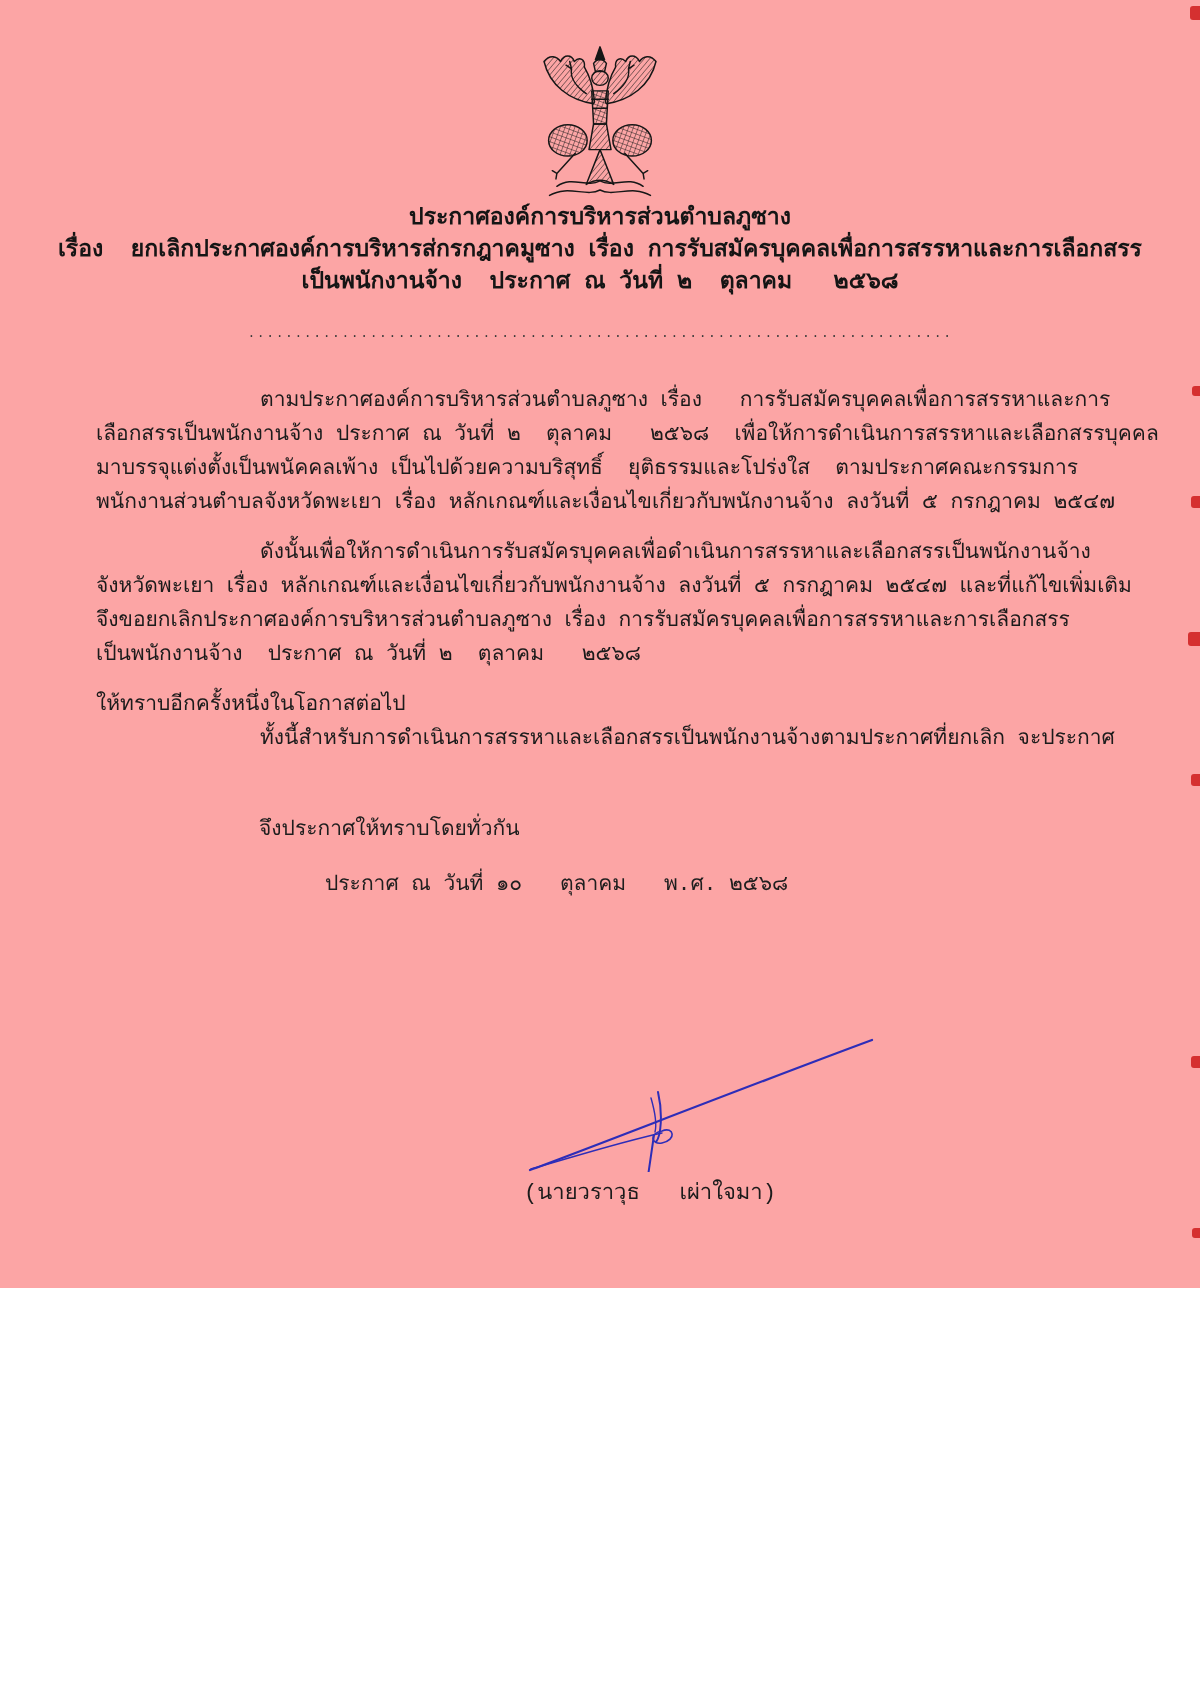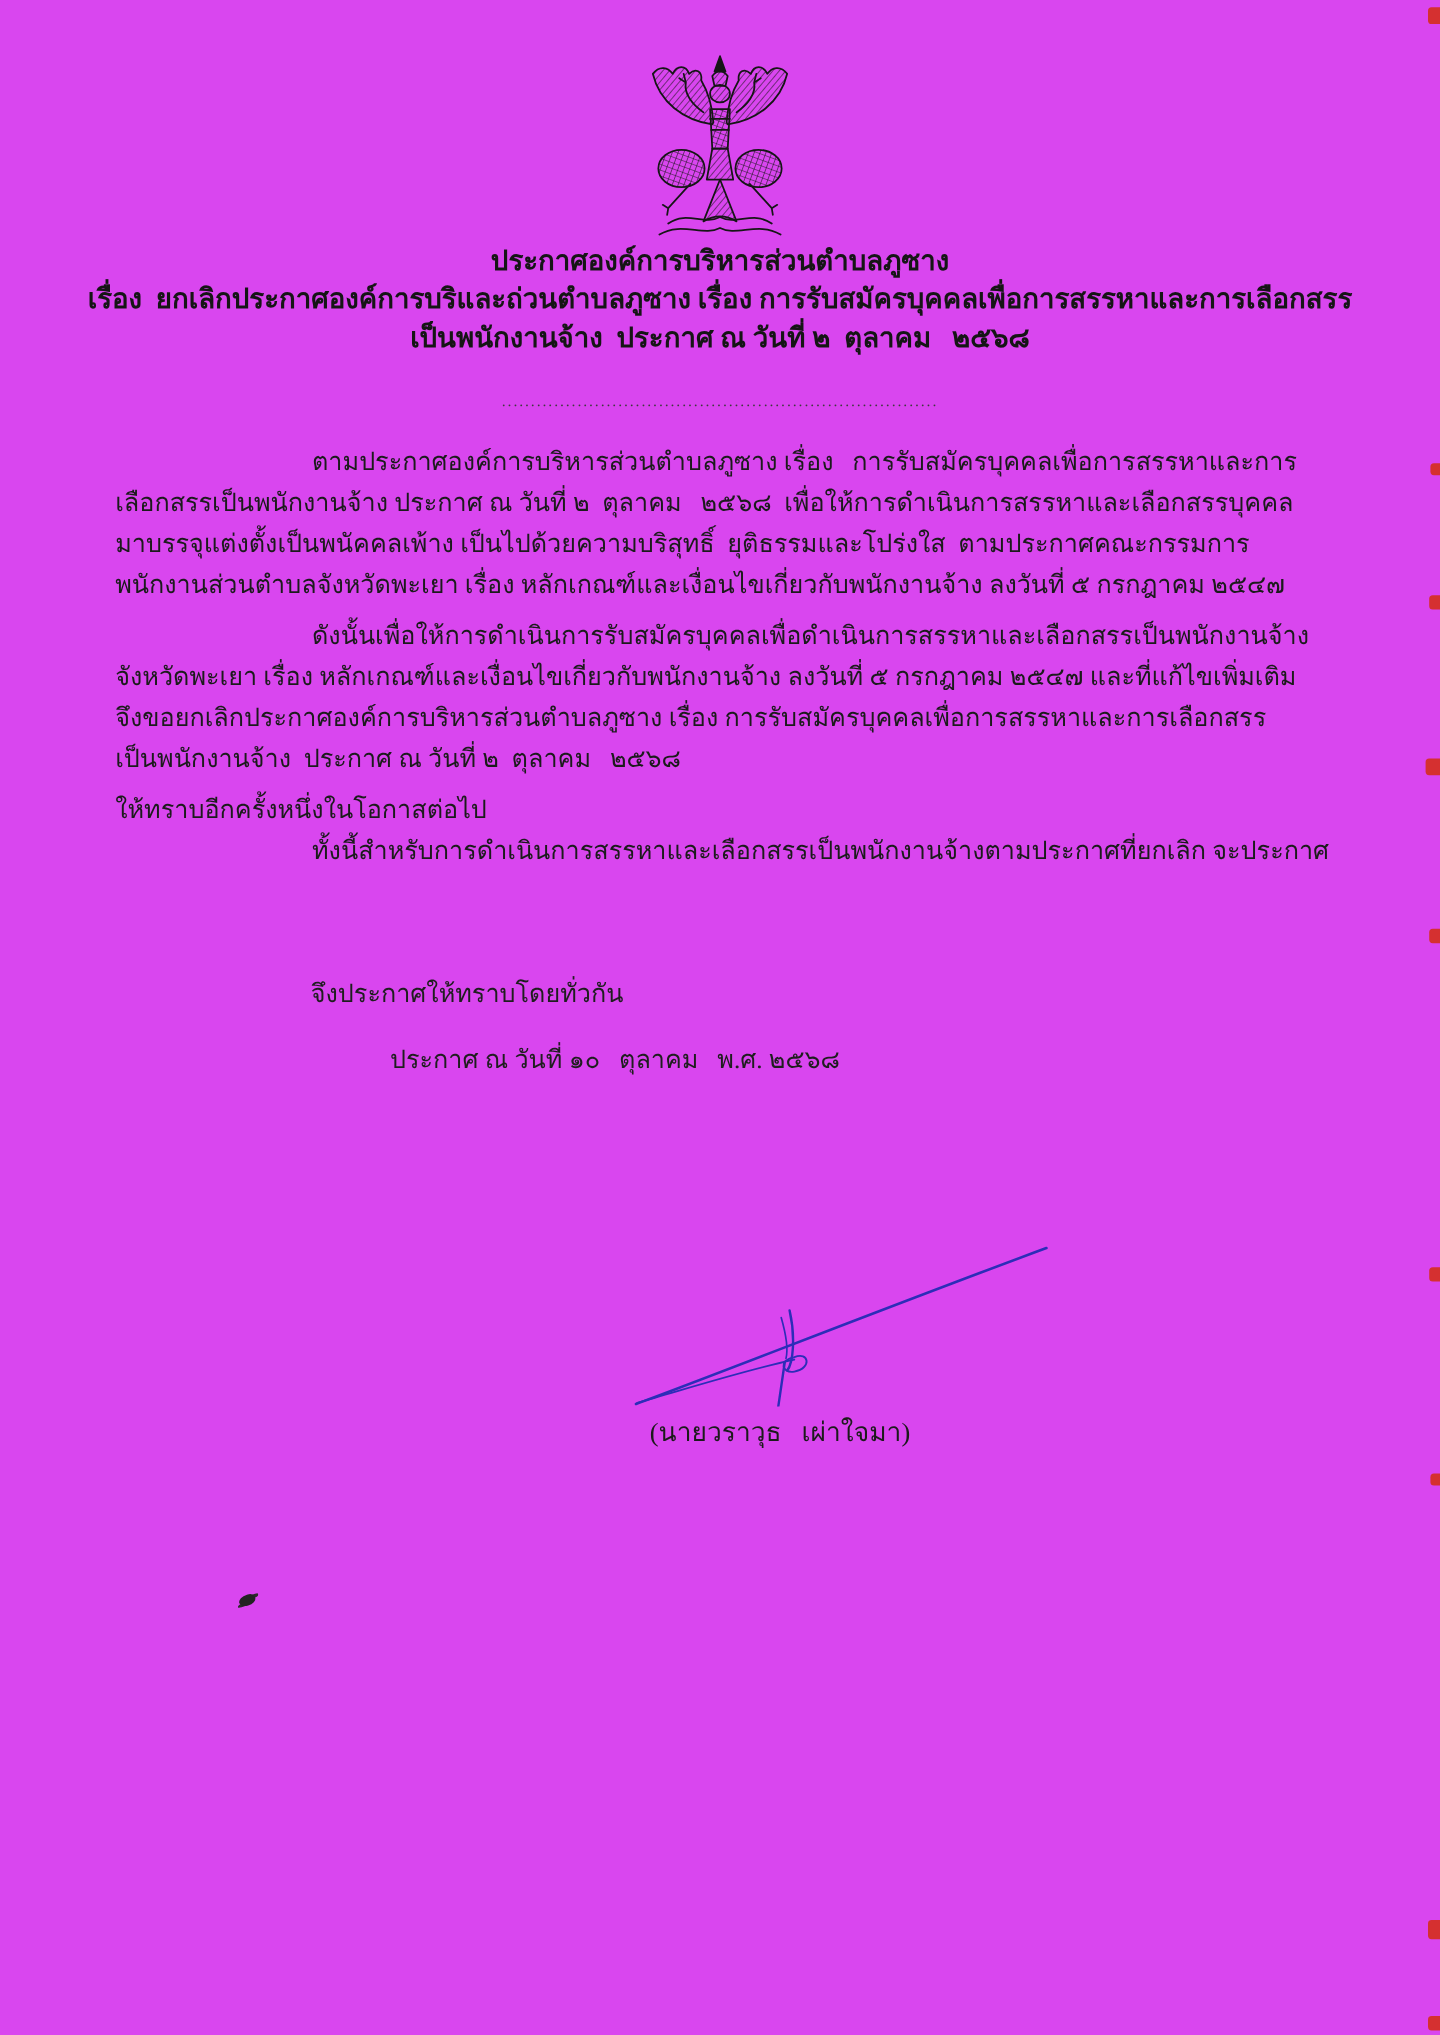--- a/index.html
+++ b/index.html
@@ -1,29 +1,29 @@
 <!DOCTYPE html>
 <html><head>
 <meta charset="utf-8">
 <style>
   html,body { margin:0; padding:0; background:#ffffff; }
   .page {
-    position:relative; width:1200px; height:1696px; background:#d946ef;
-    overflow:hidden; font-family:Liberation Serif, serif; color:#1e1e1e;
+    position:relative; width:1200px; height:1288px; background:#fca5a5;
+    overflow:hidden; font-family:Liberation Mono, monospace; color:#1e1e1e;
   }
   .emblem { position:absolute; top:42px; left:0; right:0; display:flex; justify-content:center; }
   .titles { position:absolute; top:202px; left:0; width:100%; text-align:center;
             font-weight:bold; font-size:23px; line-height:32px; color:#151515; }
   .titles div { white-space:pre; }
   .dots { position:absolute; top:326px; left:0; right:0; text-align:center;
           font-size:13px; letter-spacing:1.6px; color:#3a3a3a; white-space:pre;
           overflow:hidden; }
   .bodytext { position:absolute; top:368px; left:96px; width:1016px;
               font-size:21px; line-height:34px; color:#1b1b1b; }
-  .par { margin:0 0 9px 0; }
+  .par { margin:16px 0 9px 0; }
   .line { white-space:pre; }
   .indent { padding-left:164px; }
   .closing { position:absolute; top:811px; left:259px; font-size:21px; white-space:pre;text-align:center; }
   .dateline { position:absolute; top:866px; left:325px; font-size:21px; white-space:pre; }
   .sign-block { position:absolute; left:415px; top:1032px; width:470px; text-align:center; }
   .sign-name { font-size:22px; line-height:34px; white-space:pre; color:#1b1b1b;text-align:center; }
   .sign-pos { font-size:21.5px; line-height:34px; margin-top:4px; white-space:pre; color:#1b1b1b; }
   .red-mark { position:absolute; right:0; background:#d53030; border-radius:3px 0 0 3px; }
   .ink-speck { position:absolute; left:199px; top:1329px; width:14px; height:9px;
                background:#232323; border-radius:60% 40% 55% 45%;
@@ -62,21 +62,21 @@
         <path d="M112 120 L132 142 M132 142 l5 -3 M132 142 l1 6"></path>
         <path d="M85 116 L70 154 C80 148 90 148 100 154 Z" fill="url(#hatch)"></path>
         <path d="M38 156 C55 144 70 158 85 150 C100 158 115 144 132 156"></path>
         <path d="M30 166 C50 154 70 168 85 160 C100 168 120 154 140 166"></path>
       </g>
     </svg>
   </div>
 
   <div class="titles">
     <div>ประกาศองค์การบริหารส่วนตำบลภูซาง</div>
-    <div>เรื่อง  ยกเลิกประกาศองค์การบริและถ่วนตำบลภูซาง เรื่อง การรับสมัครบุคคลเพื่อการสรรหาและการเลือกสรร</div>
+    <div>เรื่อง  ยกเลิกประกาศองค์การบริหารส่กรกฎาคมูซาง เรื่อง การรับสมัครบุคคลเพื่อการสรรหาและการเลือกสรร</div>
     <div>เป็นพนักงานจ้าง  ประกาศ ณ วันที่ ๒  ตุลาคม   ๒๕๖๘</div>
   </div>
   <div class="dots">...........................................................................</div>
 
   <div class="bodytext">
     <div class="par">
       <div class="line indent">ตามประกาศองค์การบริหารส่วนตำบลภูซาง เรื่อง   การรับสมัครบุคคลเพื่อการสรรหาและการ</div>
       <div class="line">เลือกสรรเป็นพนักงานจ้าง ประกาศ ณ วันที่ ๒  ตุลาคม   ๒๕๖๘  เพื่อให้การดำเนินการสรรหาและเลือกสรรบุคคล</div>
       <div class="line">มาบรรจุแต่งตั้งเป็นพนัคคลเพ้าง เป็นไปด้วยความบริสุทธิ์  ยุติธรรมและโปร่งใส  ตามประกาศคณะกรรมการ</div>
       <div class="line">พนักงานส่วนตำบลจังหวัดพะเยา เรื่อง หลักเกณฑ์และเงื่อนไขเกี่ยวกับพนักงานจ้าง ลงวันที่ ๕ กรกฎาคม ๒๕๔๗</div>

